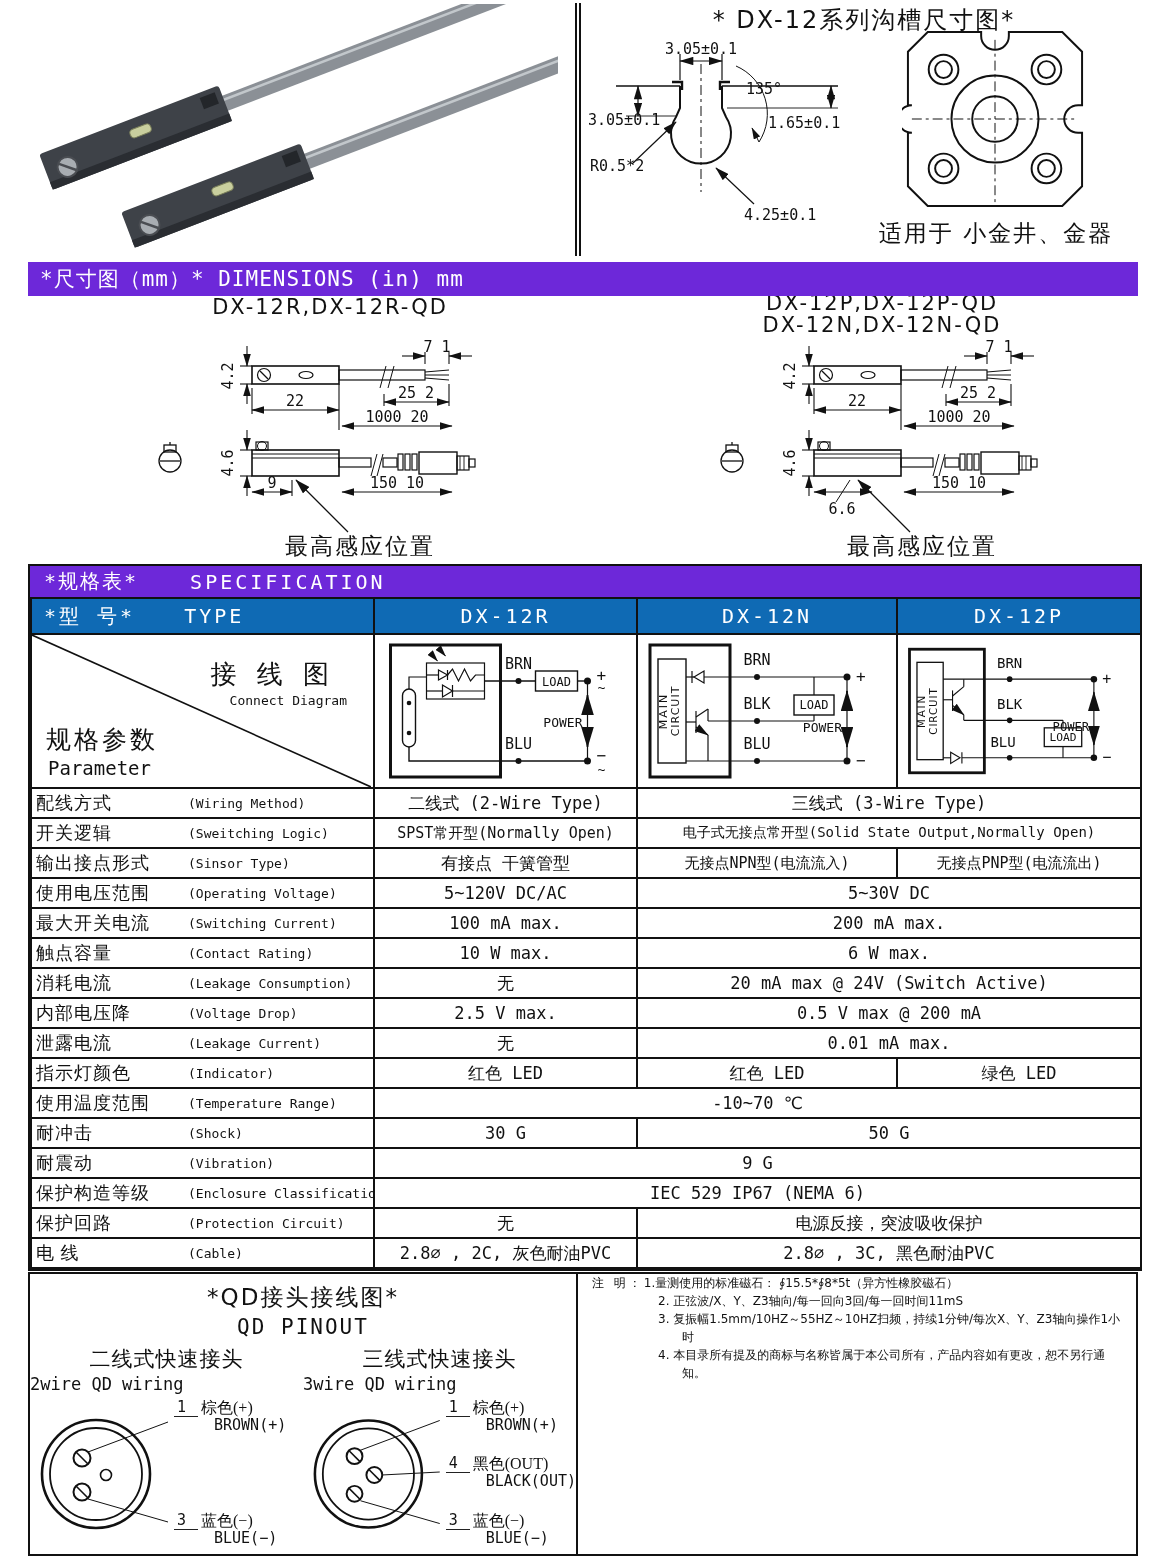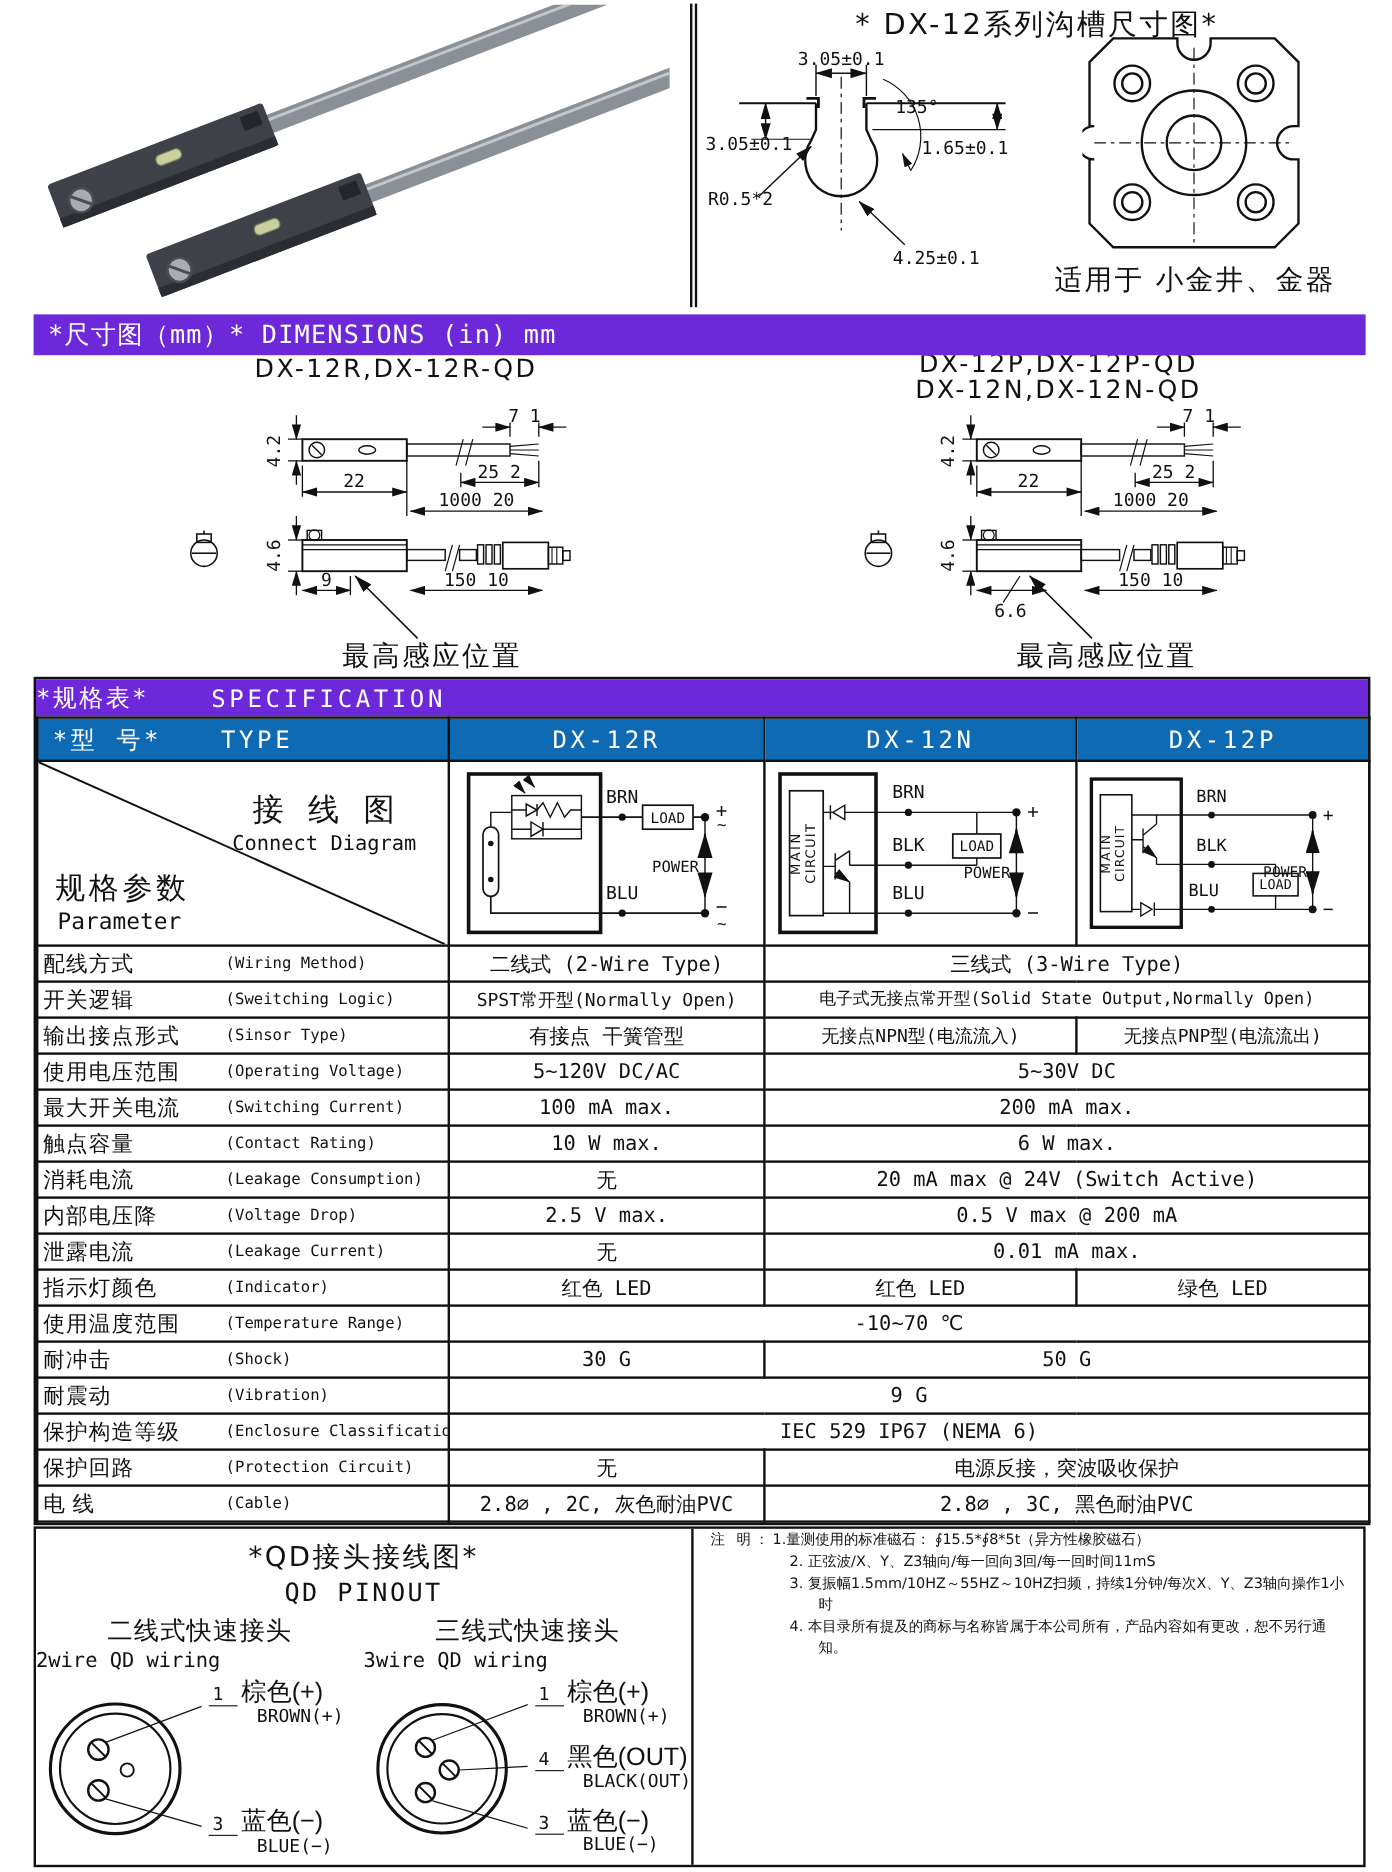--- a/index.html
+++ b/index.html
@@ -11,21 +11,21 @@
   svg text.cjk{font-family:"DejaVu Sans",sans-serif}
   .cyanbar{background:#6d28d9;color:#fff;display:flex;align-items:center}
   .dimbar{left:28px;top:262px;width:1110px;height:34px;font-size:21px;padding-left:12px;box-sizing:border-box;letter-spacing:1px}
   .groove-title{left:590px;top:4px;width:548px;text-align:center;font-size:24px;letter-spacing:2px;
                 font-family:"DejaVu Sans",sans-serif}
   .apply-caption{left:852px;top:218px;width:288px;text-align:center;font-size:23px;letter-spacing:2px;
                  font-family:"DejaVu Sans",sans-serif}
   .dbl-divider{left:575px;top:3px;height:253px;width:6px;border-left:2.5px solid #111;border-right:2.5px solid #111;box-sizing:border-box}
   
   .spec-box{left:28px;top:564px;width:1110px;border:2px solid #111;box-sizing:content-box;background:#fff}
-  .spec-bar{height:31px;font-size:20px;gap:52px;letter-spacing:2px}
+  .spec-bar{height:31px;font-size:20px;padding-left:14px;gap:52px;letter-spacing:2px}
   .spec-bar .en{letter-spacing:3px}
   table.spec{border-collapse:collapse;width:1110px;table-layout:fixed}
   table.spec td{border:2px solid #111;padding:0 4px;height:28px;overflow:hidden;white-space:nowrap}
   tr.typerow td{background:#0F6AB4;color:#fff;text-align:center;font-size:20px;height:34px;letter-spacing:3px}
   tr.typerow td.tlab{text-align:left;padding-left:12px}
   tr.typerow td.tlab .en{margin-left:34px}
   td.lab .labwrap{display:flex;align-items:center}
   td.lab .zh{min-width:152px;font-size:18px;letter-spacing:1px;font-family:Liberation Serif, serif}
   td.lab .en{font-size:13px}
   td.val{text-align:center;font-size:17px;font-family:"DejaVu Sans Mono","DejaVu Sans",sans-serif}
@@ -41,21 +41,21 @@
   .qd-sub{text-align:center;font-size:21px;letter-spacing:2px;margin-top:2px}
   .qd-groups{display:flex;margin-top:6px}
   .qd-group{width:50%}
   .qd-h-zh{text-align:center;font-size:21px;letter-spacing:1px;font-family:"DejaVu Sans",sans-serif}
   .qd-h-en{text-align:left;font-size:17px;margin-top:1px}
   .qd-pair{display:flex;align-items:center;margin-top:4px}
   .pin-col{display:flex;flex-direction:column;justify-content:space-between;height:146px;padding:2px 0;flex:1}
   .pin3 .pin-col{justify-content:space-between}
   .pin-top{display:flex;align-items:flex-end}
   .pnum{font-size:15px;border-bottom:1.5px solid #222;padding:0 12px 1px 3px;margin-right:3px;line-height:1}
-  .pzh{font-size:21px;font-family:Liberation Sans, sans-serif;line-height:1.05}
+  .pzh{font-size:16px;font-family:Liberation Serif, serif;line-height:1.05}
   .pen{font-size:15px;margin-left:40px;line-height:1.1}
   .notes-pane{flex:1;padding:0 10px 0 14px;font-size:12px;line-height:1.5;font-family:"DejaVu Sans",sans-serif}
   .note-line1{display:flex}
   .nlabel{white-space:nowrap;letter-spacing:3px}
   .note-item{margin-left:66px;text-indent:-24px;padding-left:24px}
 </style>
 </head>
 <body>
 
 <svg width="0" height="0" style="position:absolute">
@@ -325,21 +325,21 @@
         <td>DX-12R</td>
         <td>DX-12N</td>
         <td>DX-12P</td>
       </tr>
       <tr>
         <td class="corner" style="height:152px">
           <svg width="339" height="152" viewBox="0 0 339 152" style="position:absolute;left:0;top:0">
             <line x1="0" y1="0" x2="339" y2="152" stroke="#111" stroke-width="1.6"></line>
           </svg>
           <div class="ctext" style="right:38px;top:22px;font-size:26px;letter-spacing:6px">接  线  图</div>
-          <div class="ctext" style="right:26px;top:58px;font-size:17px;font-family:'DejaVu Sans Mono',monospace">Connect Diagram</div>
+          <div class="ctext" style="right:26px;top:58px;font-size:13px;font-family:'DejaVu Sans Mono',monospace">Connect Diagram</div>
           <div class="ctext" style="left:14px;top:88px;font-size:25px;letter-spacing:3px">规格参数</div>
           <div class="ctext" style="left:16px;top:122px;font-size:19px;font-family:'DejaVu Sans Mono',monospace">Parameter</div>
         </td>
         <td class="diagcell">
           <svg width="100%" height="148" viewBox="0 0 250 148" stroke="#111" fill="none" stroke-width="1.4">
             <rect x="10" y="8" width="110" height="132" stroke-width="3"></rect>
             <g>
               <rect x="22" y="52" width="13" height="58" rx="6.5"></rect>
               <circle cx="28.5" cy="66" r="2.3" fill="#111" stroke="none"></circle>
               <circle cx="28.5" cy="96" r="2.3" fill="#111" stroke="none"></circle>

